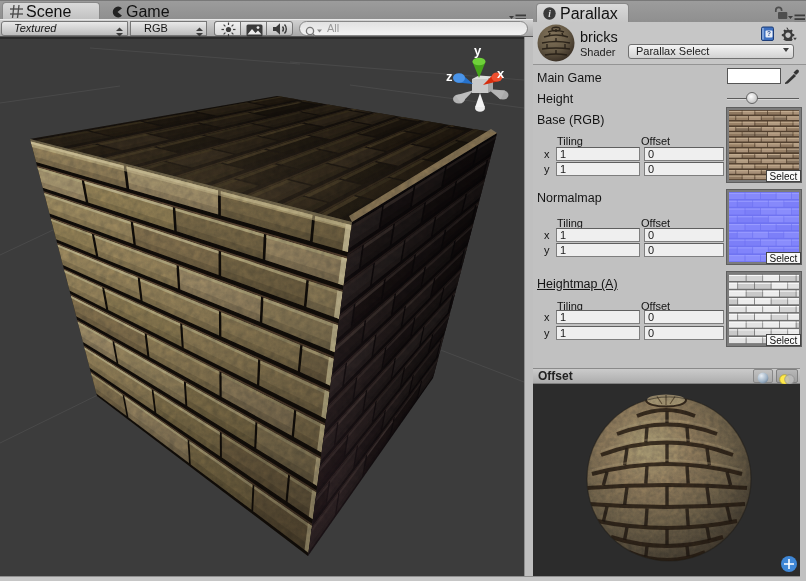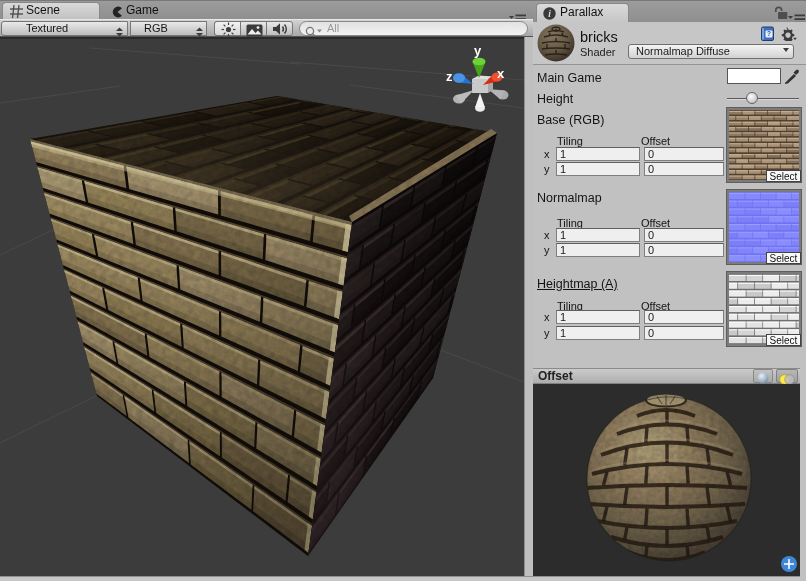--- a/index.html
+++ b/index.html
@@ -1,17 +1,17 @@
 <!DOCTYPE html>
 <html><head><meta charset="utf-8"><style>
 * { margin:0; padding:0; box-sizing:border-box; }
 body { width:806px; height:581px; font-family:"Liberation Sans", sans-serif; overflow:hidden; background:#c0c0c0; }
 #app { position:relative; width:806px; height:581px; }
 .abs { position:absolute; }
-.tabtext { font-size:12px; color:#111;text-align:right; }
+.tabtext { font-size:16px; color:#111;text-align:right; }
 .lbl { font-size:12px; color:#141414; }
 .field { position:absolute; background:#efefef; border:1px solid #7e7e7e; border-top-color:#5f5f5f; font-size:11px; color:#1a1a1a; padding:0 3px; line-height:12px; }
 .seclbl { position:absolute; font-size:12.5px; color:#141414; }
 </style></head>
 <body>
 <div id="app">
 
 <div class="abs" style="left:0;top:0;width:533px;height:19px;background:linear-gradient(#9c9c9c,#8f8f8f);border-top:1px solid #787878;"></div>
 <div class="abs" style="left:2px;top:2px;width:98px;height:17px;background:linear-gradient(#dadada,#c2c2c2);border:1px solid #888;border-bottom:none;border-radius:4px 4px 0 0;"></div>
 <div class="abs" style="left:10px;top:4px;"><svg width="13" height="13" viewBox="0 0 13 13">
@@ -29,21 +29,21 @@
 <div class="abs tabtext" style="left:126px;top:3px;">Game</div>
 <div class="abs" style="left:509px;top:11px;"><svg width="17" height="11" viewBox="0 0 17 11">
         <path d="M0 2 L5 2 L2.5 5 Z" fill="#3c3c3c"></path>
         <rect x="6.5" y="0.5" width="10.5" height="1.8" fill="#3c3c3c"></rect>
         <rect x="6.5" y="4.2" width="10.5" height="1.8" fill="#3c3c3c"></rect>
         <rect x="6.5" y="7.9" width="10.5" height="1.8" fill="#3c3c3c"></rect>
       </svg></div>
 
 <div class="abs" style="left:0;top:19px;width:533px;height:18px;background:linear-gradient(#d2d2d2,#a8a8a8);border-top:1px solid #e8e8e8;border-bottom:1px solid #555;"></div>
 <div class="abs" style="left:1px;top:21px;width:127px;height:15px;background:linear-gradient(#e9e9e9,#bdbdbd);border:1px solid #777;border-radius:3px 0 0 3px;"></div>
-<div class="abs lbl" style="left:26px;top:22px;font-size:11px;">Textured</div>
+<div class="abs lbl" style="left:14px;top:22px;font-size:11px;font-style:italic;">Textured</div>
 <div class="abs" style="left:115px;top:23px;"><svg width="9" height="10" viewBox="0 0 9 10">
         <path d="M4.5 0.5 L8 4 H1 Z" fill="#3c3c3c"></path>
         <path d="M4.5 9.5 L1 6 H8 Z" fill="#3c3c3c"></path>
       </svg></div>
 <div class="abs" style="left:130px;top:21px;width:77px;height:15px;background:linear-gradient(#e9e9e9,#bdbdbd);border:1px solid #777;"></div>
 <div class="abs lbl" style="left:144px;top:22px;font-size:11px;">RGB</div>
 <div class="abs" style="left:195px;top:23px;"><svg width="9" height="10" viewBox="0 0 9 10">
         <path d="M4.5 0.5 L8 4 H1 Z" fill="#3c3c3c"></path>
         <path d="M4.5 9.5 L1 6 H8 Z" fill="#3c3c3c"></path>
       </svg></div>
@@ -697,21 +697,21 @@
         <line x1="25" y1="9" x2="26" y2="12"></line>
         <line x1="19" y1="14" x2="19" y2="18"></line>
         <line x1="10" y1="20" x2="10" y2="24"></line>
         <line x1="28" y1="20" x2="28" y2="24"></line>
         <line x1="19" y1="26" x2="19" y2="30"></line>
       </g>
     </svg>
 <div class="abs" style="left:580px;top:29px;font-size:14.5px;color:#111;">bricks</div>
 <div class="abs" style="left:580px;top:46px;font-size:11px;color:#222;">Shader</div>
 <div class="abs" style="left:628px;top:44px;width:166px;height:15px;background:linear-gradient(#f4f4f4,#d2d2d2);border:1px solid #707070;border-radius:3px;"></div>
-<div class="abs" style="left:636px;top:45px;font-size:11px;color:#1a1a1a;">Normalmap Diffuse</div>
+<div class="abs" style="left:636px;top:45px;font-size:11px;color:#1a1a1a;">Parallax Select</div>
 <div class="abs" style="left:783px;top:48px;width:0;height:0;border-left:3.5px solid transparent;border-right:3.5px solid transparent;border-top:4.5px solid #3c3c3c;"></div>
 <div class="abs" style="left:760px;top:26px;"><svg width="16" height="16" viewBox="0 0 16 16">
         <rect x="1.5" y="1" width="12" height="13.5" rx="1.5" fill="#3d6fbf" stroke="#1d3d77" stroke-width="1"></rect>
         <path d="M3 2 L3 13.5" stroke="#9db9e4" stroke-width="1.4"></path>
         <rect x="5.5" y="4.5" width="7" height="7" rx="1" fill="#e9eef7"></rect>
         <text x="9" y="10.4" text-anchor="middle" font-family="Liberation Sans, sans-serif" font-size="6.5" font-weight="bold" fill="#2a4f94">?</text>
       </svg></div>
 <div class="abs" style="left:779px;top:27px;"><svg width="18" height="14" viewBox="0 0 18 14">
         <g fill="#3c3c3c">
           <path d="M7 0.8 L8.8 0.8 L9.3 2.5 A4.6 4.6 0 0 1 10.9 3.2 L12.5 2.4 L13.7 3.6 L12.9 5.2 A4.6 4.6 0 0 1 13.6 6.8 L15.3 7.3 L15.3 9.1 L13.6 9.6 A4.6 4.6 0 0 1 12.9 11.2 L13.7 12.8 L12.5 14 L7 14 L4.4 12.8 L5.2 11.2 A4.6 4.6 0 0 1 4.5 9.6 L2.8 9.1 L2.8 7.3 L4.5 6.8 A4.6 4.6 0 0 1 5.2 5.2 L4.4 3.6 L5.6 2.4 L7.2 3.2 A4.6 4.6 0 0 1 8.8 2.5 Z M9 5.5 A2.7 2.7 0 1 0 9.05 5.5 Z" fill-rule="evenodd"></path>

